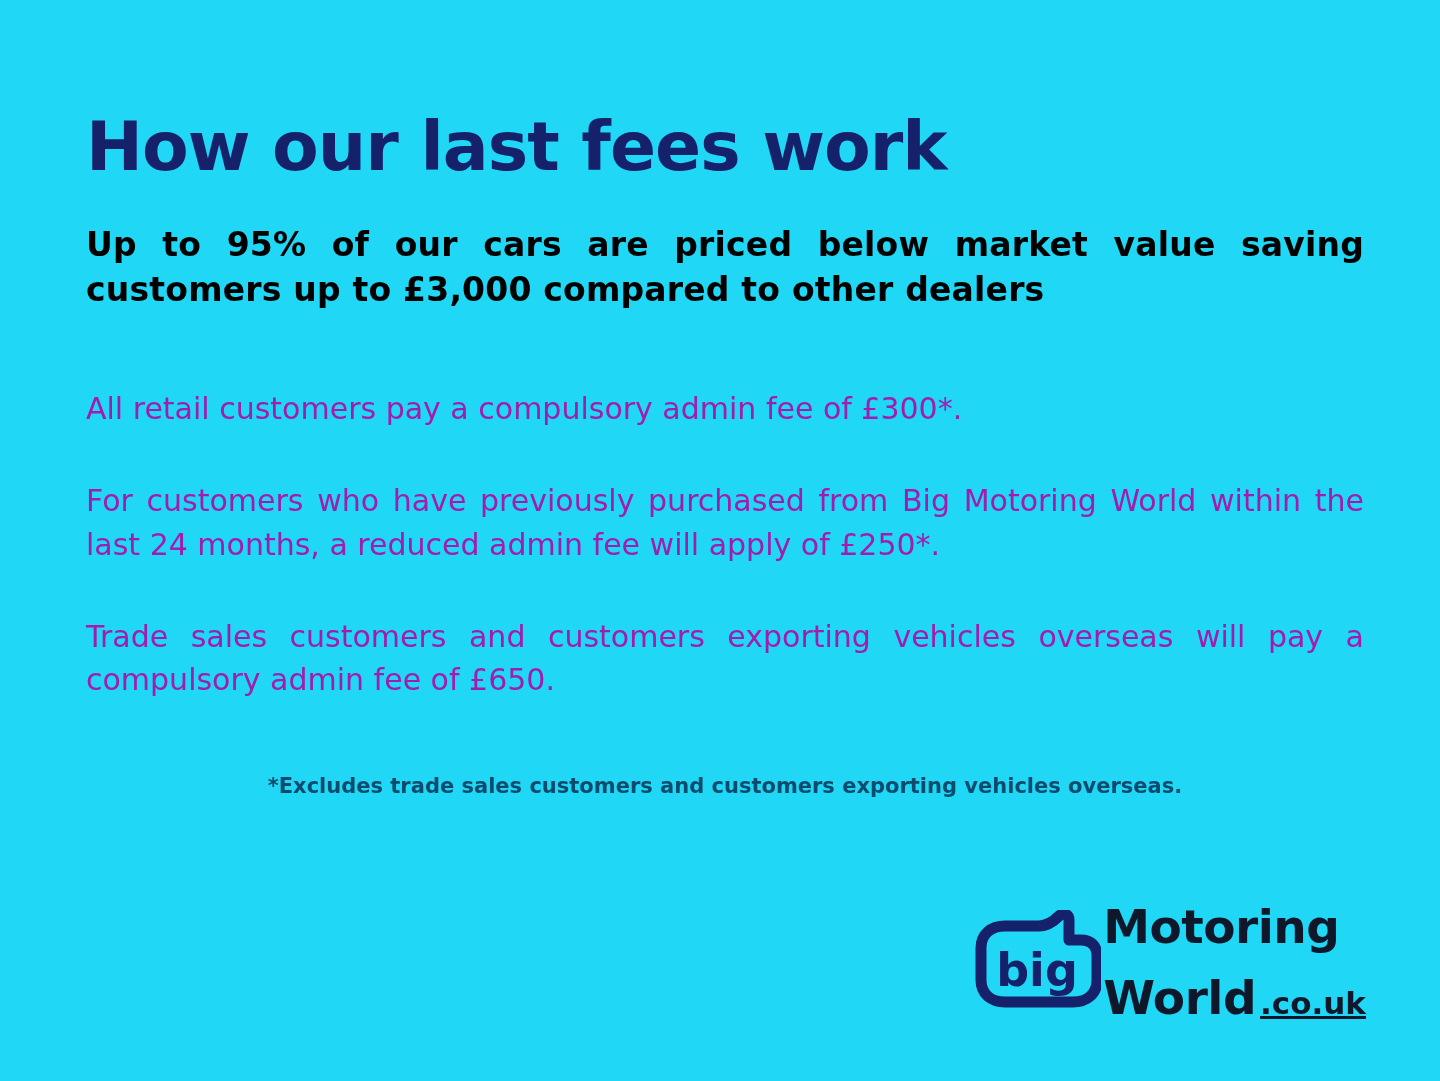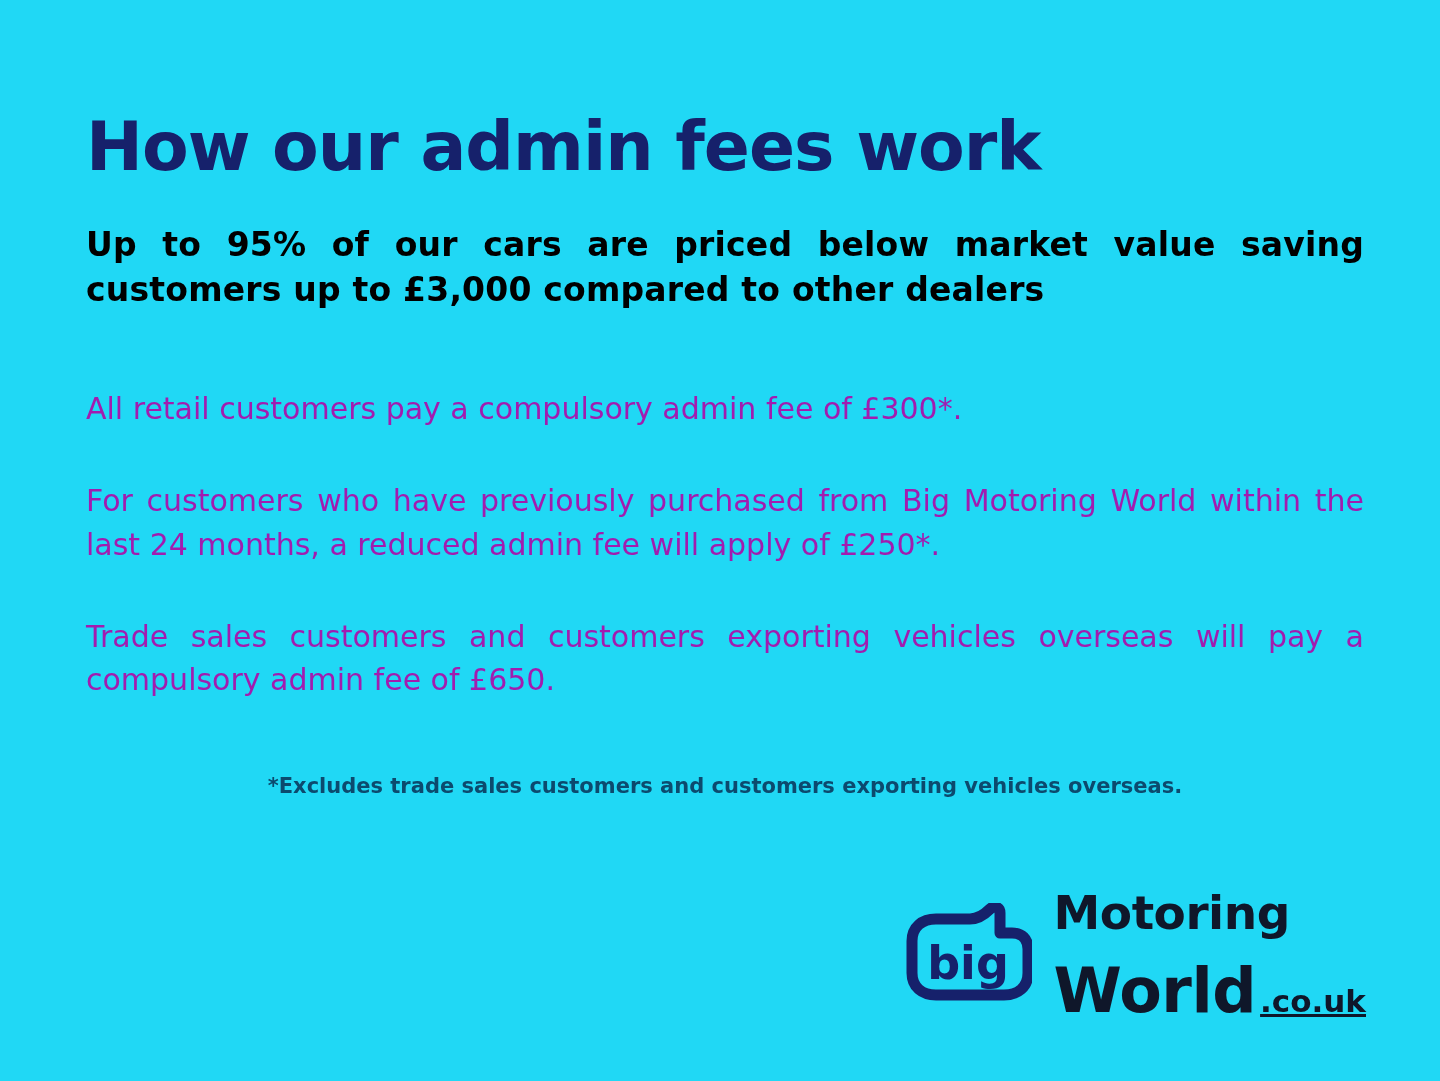--- a/index.html
+++ b/index.html
@@ -73,21 +73,21 @@
     font-weight: 700;
     color: #0c4a6e;
     font-family: "DejaVu Sans", sans-serif;
   }
   .logo-wrap {
     position: absolute;
     right: 74px;
     bottom: 62px;
     display: flex;
     align-items: center;
-    gap: 22px;
+    gap: 2px;
   }
   .logo-mark {
     display: block;
   }
   .logo-text {
     display: flex;
     flex-direction: column;
     line-height: 0.92;
     color: #0f172a;
     font-family: "DejaVu Sans", sans-serif;
@@ -95,39 +95,39 @@
   }
   .logo-text .l1 {
     font-size: 47px;
     letter-spacing: -0.5px;
   }
   .logo-bottom {
     display: flex;
     align-items: baseline;
   }
   .logo-text .l2 {
-    font-size: 62px;
+    font-size: 47px;
     letter-spacing: -0.5px;
     margin-top: 28px;
   }
   .logo-text .l3 {
     font-size: 31px;
     font-weight: 700;
     padding-left: 4px;
     text-decoration: underline;
   }
 </style>
 </head>
 <body>
 
 <div class="slide">
 
   <div class="content">
 
-    <h1 class="headline">How our admin fees work</h1>
+    <h1 class="headline">How our last fees work</h1>
 
     <p class="subhead">Up to 95% of our cars are priced below market value saving customers up to £3,000 compared to other dealers</p>
 
     <p class="para p1">All retail customers pay a compulsory admin fee of £300*.</p>
 
     <p class="para p2">For customers who have previously purchased from Big Motoring World within the last 24 months, a reduced admin fee will apply of £250*.</p>
 
     <p class="para p3">Trade sales customers and customers exporting vehicles overseas will pay a compulsory admin fee of £650.</p>
 
     <p class="footnote">*Excludes trade sales customers and customers exporting vehicles overseas.</p>

